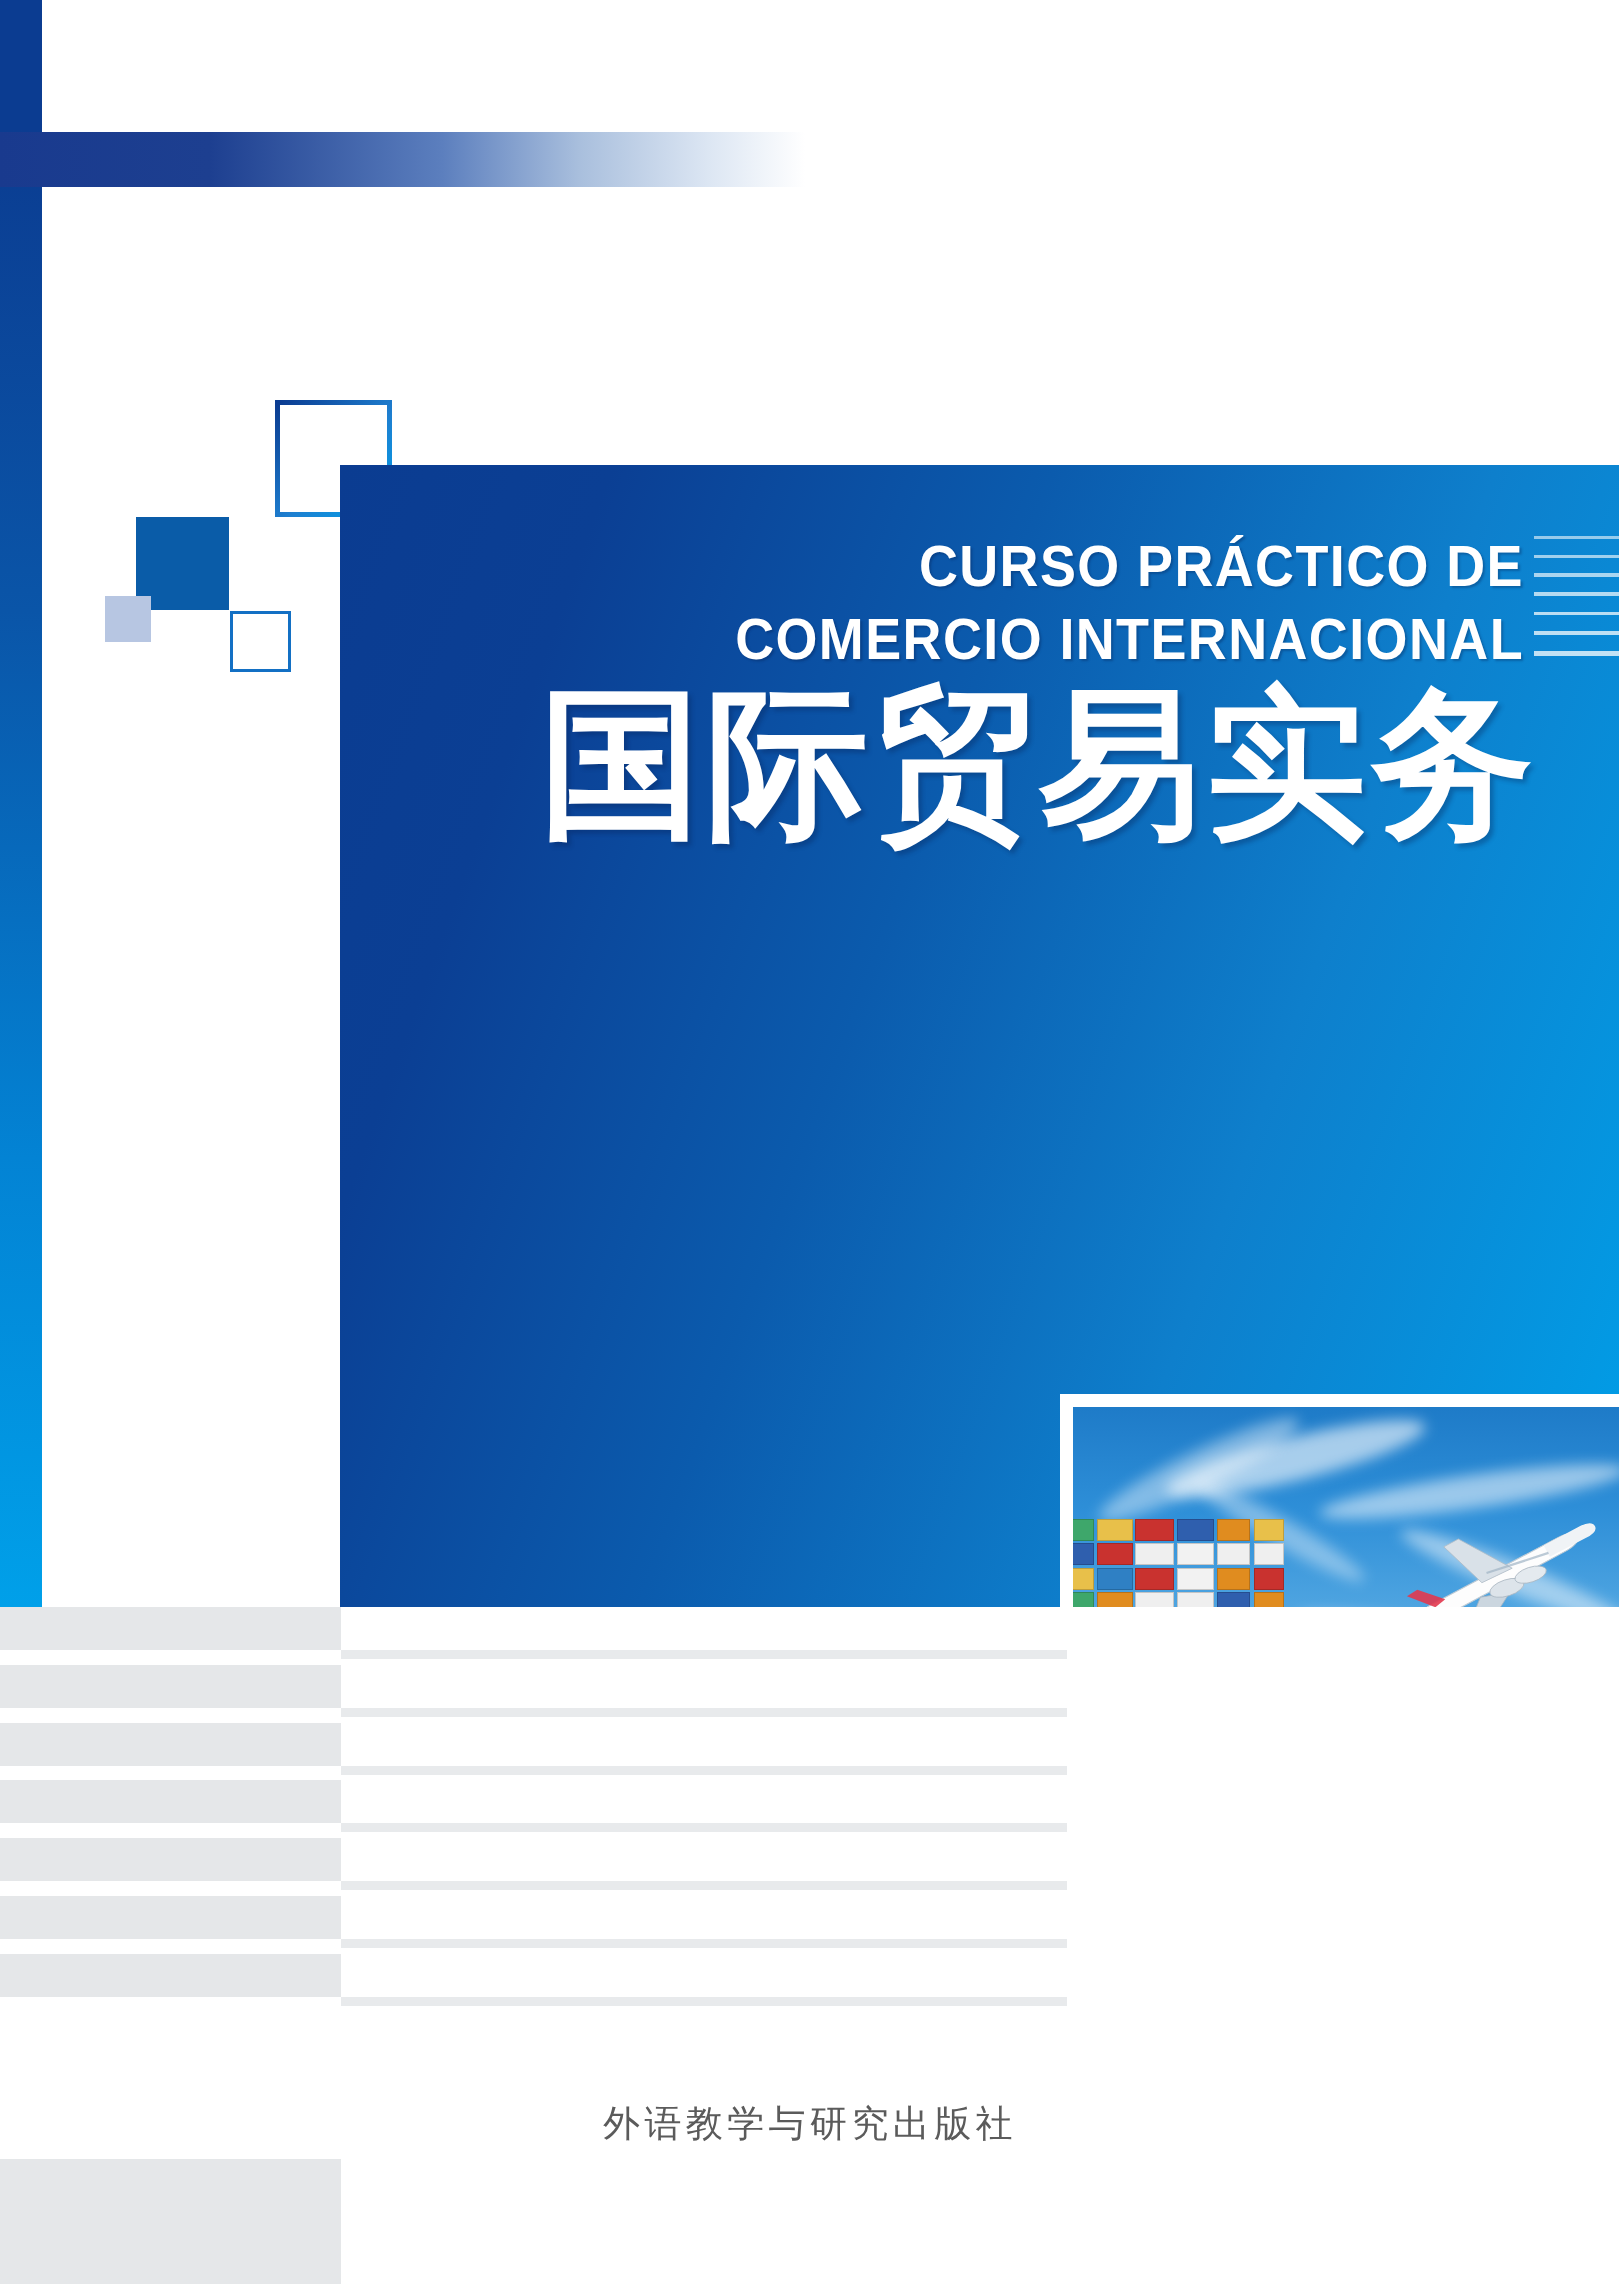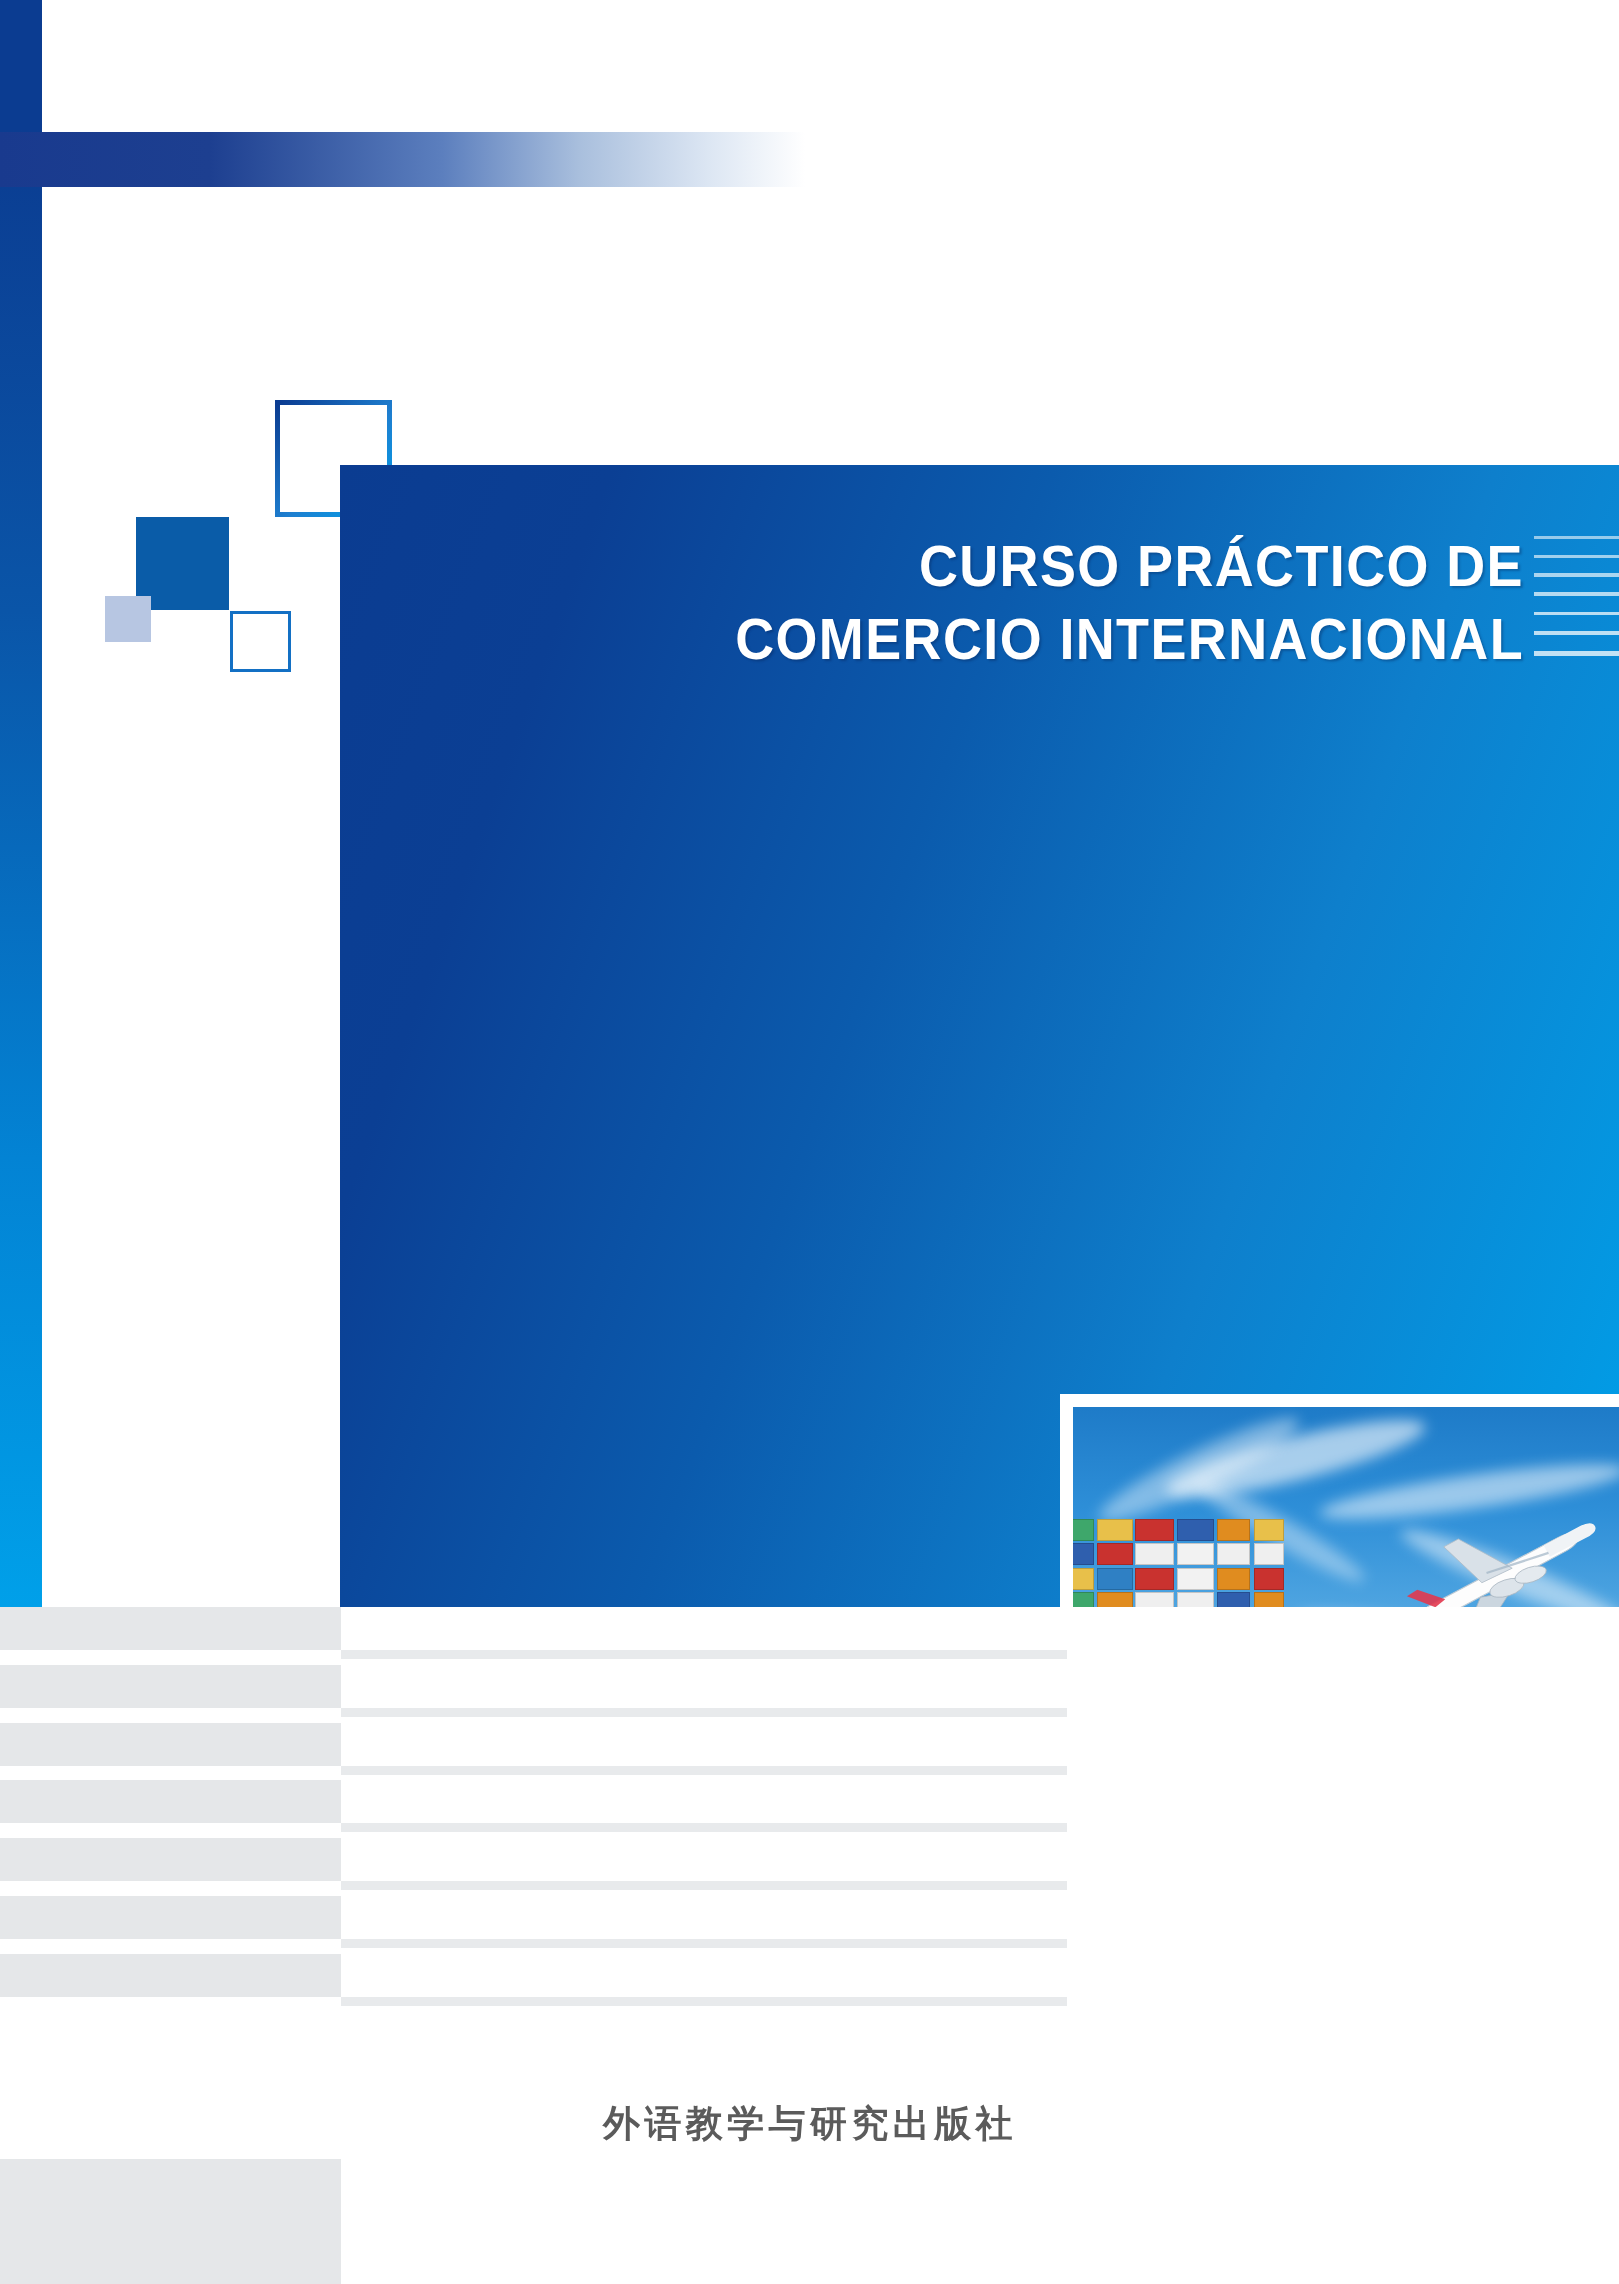--- a/index.html
+++ b/index.html
@@ -306,21 +306,20 @@
   .publisher {
     position: absolute;
     left: 0;
     top: 2099px;
     width: 1620px;
     text-align: center;
     color: #5B5B5B;
     font-size: 37px;
     letter-spacing: 4.4px;
     font-family: "DejaVu Sans", "Liberation Sans", sans-serif;
-    font-weight: bold;
   }
 </style>
 </head>
 <body>
 
 <div id="cover">
 
   <div class="left-spine"></div>
 
   <div class="series-band"></div>
@@ -341,20 +340,21 @@
       <div class="rule"></div>
       <div class="rule"></div>
     </div>
 
     <div class="es-title">
       <span class="l1">CURSO PRÁCTICO DE</span>
       <span class="l2">COMERCIO INTERNACIONAL</span>
     </div>
 
     <div class="zh-title">
+      <span class="line">国际贸易实务</span>
     </div>
 
   </div>
 
   <div class="photo-card">
     <div class="photo">
 
       <div class="cloud c1"></div>
       <div class="cloud c2"></div>
       <div class="cloud c3"></div>

